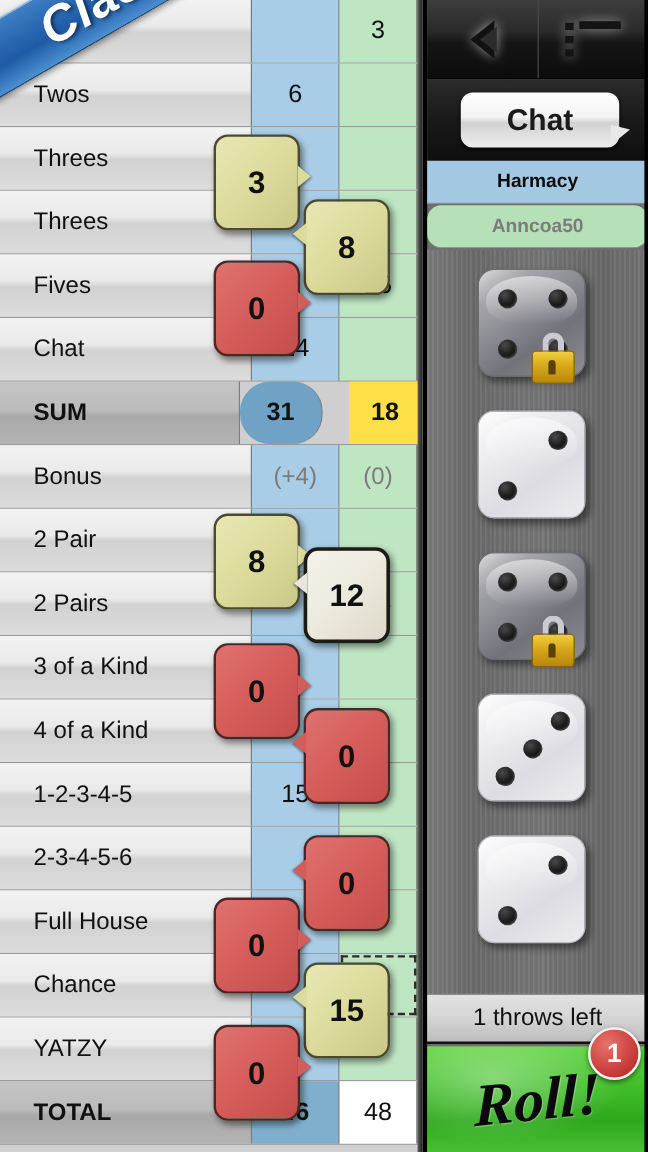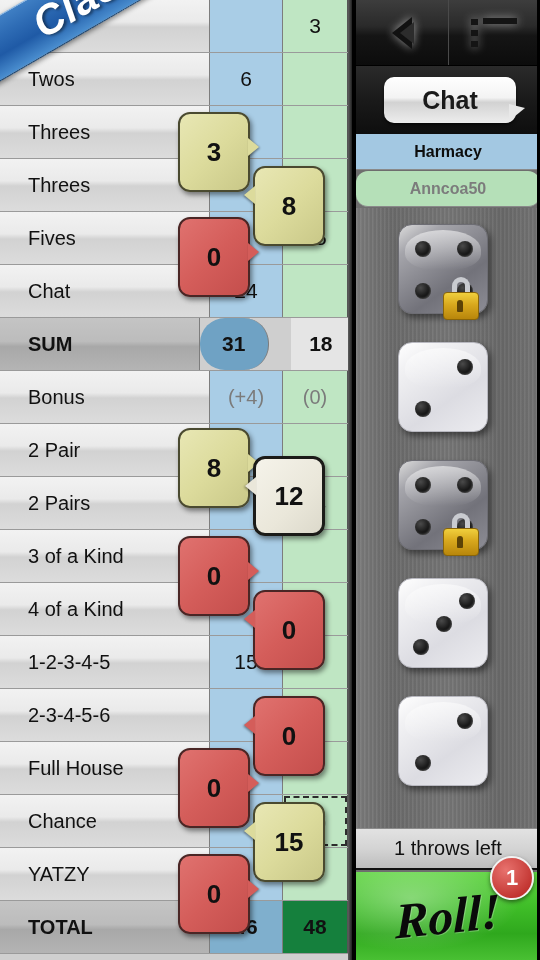--- a/index.html
+++ b/index.html
@@ -38,23 +38,23 @@
   .cell {
     width:73px; height:100%;
     display:flex; align-items:center; justify-content:center;
     font-size:21px; color:#111;
     border-right:1px solid #7d7d7d;
     position:relative;
   }
   .cell.c1 { background:#a9cde6; }
   .cell.c2 { background:#bfe6c3; width:65px; border-right:1px solid #555; }
   .row.sumrow .cell.c1 { background:#6fa2c4; font-weight:bold;border-radius:25px; }
-  .row.sumrow .cell.c2 { background:#e5e5e5; font-weight:bold;margin-left:22px; }
+  .row.sumrow .cell.c2 { background:#fde047; font-weight:bold;margin-left:22px; }
   .row.totalrow .cell.c1 { background:#7fafcd; font-weight:bold; }
-  .row.totalrow .cell.c2 { background:#15803d; font-weight:bold; }
+  .row.totalrow .cell.c2 { background:#ffffff; font-weight:normal; }
   .row.bonusrow .cell { color:#7b7b7b; font-size:20px; }
 
   .ghost { color:rgba(90,90,90,0.30); font-size:21px; }
   .cell.dashed { outline:2px dashed #2c2c2c; outline-offset:-3px; }
 
   .edge {
     position:absolute; right:0; top:0; width:4px; height:960px;
     background:linear-gradient(to right,#5f5f5f,#202020);
   }
 

